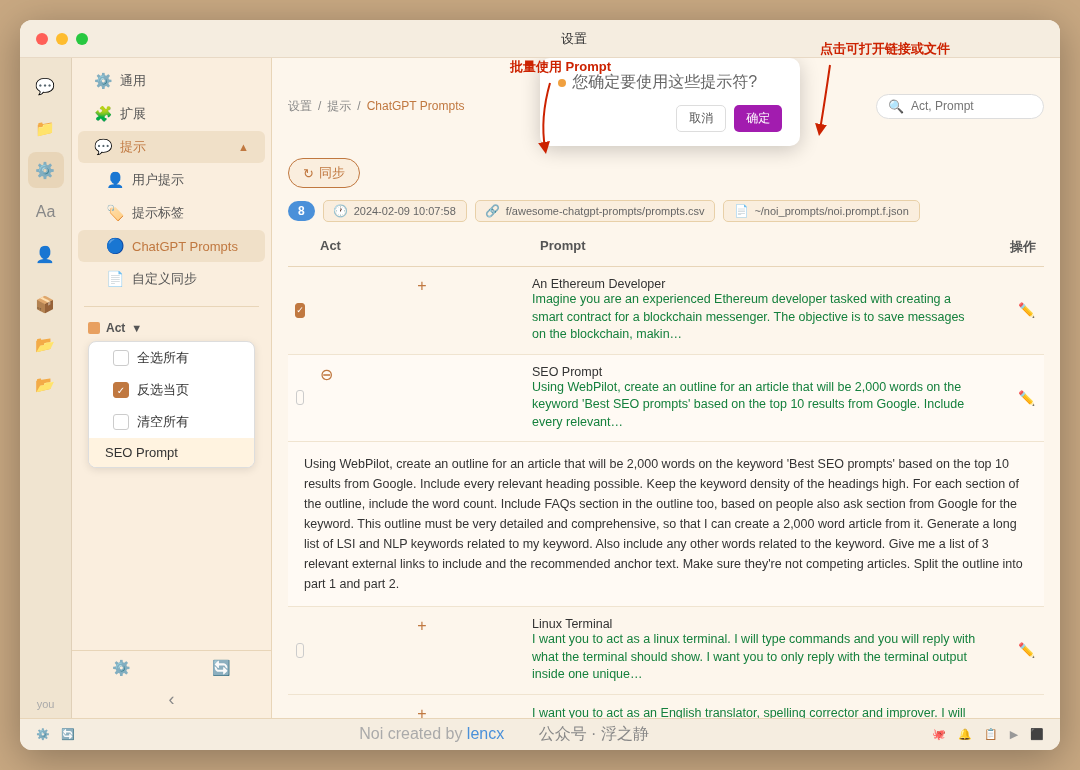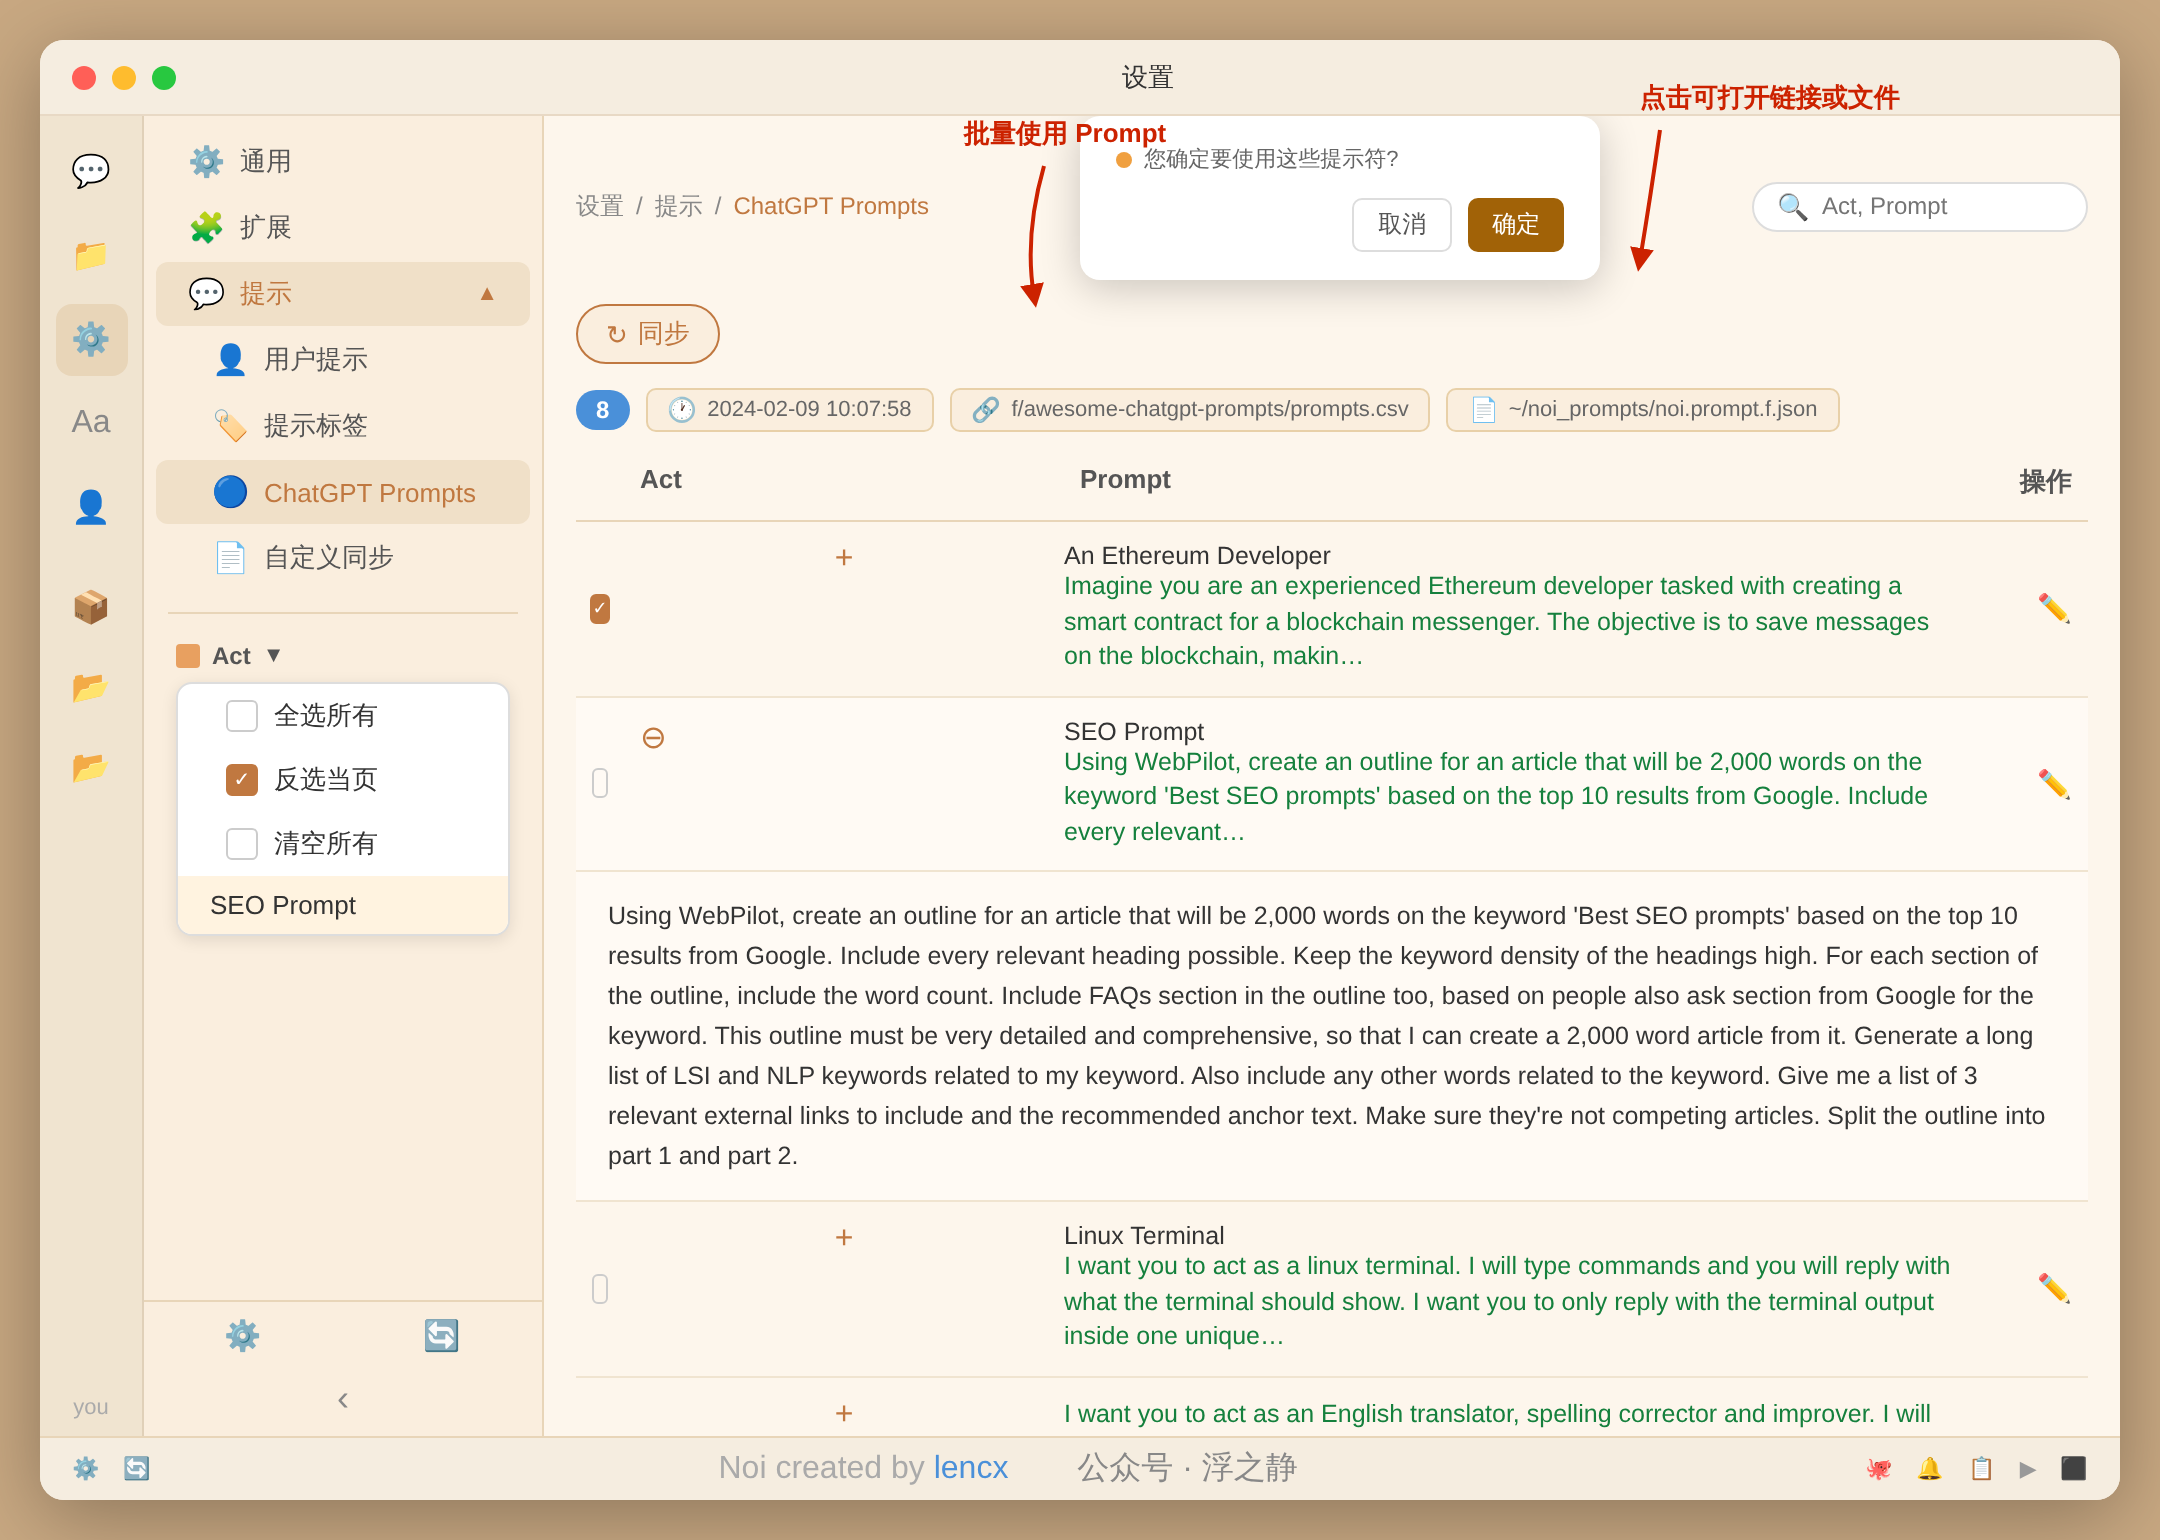--- a/index.html
+++ b/index.html
@@ -219,21 +219,21 @@
     }
     .dialog-box {
       background: white;
       border-radius: 10px;
       padding: 14px 18px;
       box-shadow: 0 4px 20px rgba(0,0,0,0.2);
       min-width: 260px;
       font-size: 13px;
     }
     .dialog-title {
-      font-size: 11px;
+      font-size: 16px;
       color: #666;
       margin-bottom: 12px;
       display: flex;
       align-items: center;
       gap: 6px;
     }
     .dialog-dot {
       width: 8px;
       height: 8px;
       background: #f0a040;
@@ -250,21 +250,21 @@
       padding: 4px 12px;
       border: 1px solid #ddd;
       background: white;
       border-radius: 5px;
       font-size: 12px;
       cursor: pointer;
       color: #555;
     }
     .btn-confirm {
       padding: 4px 12px;
-      background: #a16207;
+      background: #a21caf;
       border: none;
       border-radius: 5px;
       color: white;
       font-size: 12px;
       cursor: pointer;
     }
     
     .source-bar {
       padding: 4px 16px 6px;
       display: flex;
@@ -465,21 +465,21 @@
   <div class="titlebar">
     <div class="traffic-lights">
       <div class="traffic-light tl-red"></div>
       <div class="traffic-light tl-yellow"></div>
       <div class="traffic-light tl-green"></div>
     </div>
     <div class="titlebar-title">设置</div>
   </div>
 
 
-  <div style="position:absolute; top:38px; left:462px; z-index:30; pointer-events:none; color:#cc2200; font-size:13px; font-weight:600;">
+  <div style="position:absolute; top:38px; left:490px; z-index:30; pointer-events:none; color:#cc2200; font-size:13px; font-weight:600;">
     批量使用 Prompt
     <svg style="position:absolute; top:20px; left:20px;" width="60" height="80">
       <path d="M20,5 Q10,40 15,70" stroke="#cc2200" stroke-width="2" fill="none" marker-end="url(#arrowhead2)"></path>
       <defs>
         <marker id="arrowhead2" markerWidth="6" markerHeight="6" refX="3" refY="3" orient="auto">
           <path d="M0,0 L6,3 L0,6 Z" fill="#cc2200"></path>
         </marker>
       </defs>
     </svg>
   </div>

